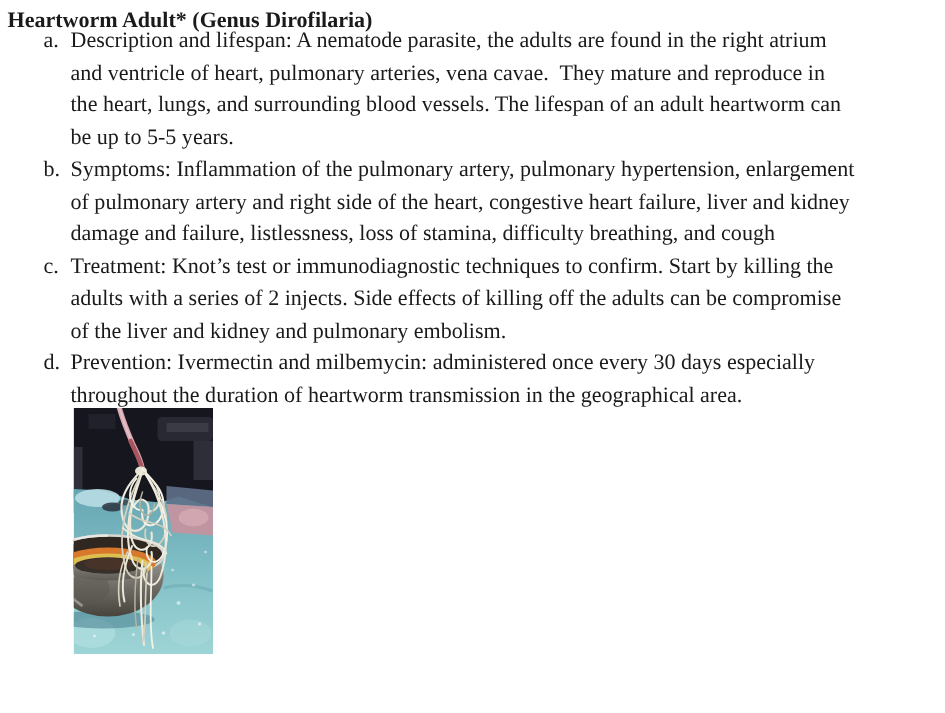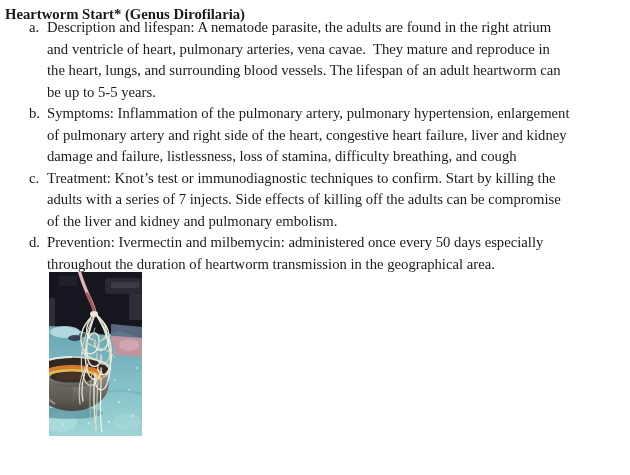--- a/index.html
+++ b/index.html
@@ -45,45 +45,45 @@
     margin: 0; padding: 0;
     overflow: hidden;
   }
   .photo svg { display: block; width: 93px; height: 164px; }
 </style>
 </head>
 <body style="color: rgb(26, 26, 26); background: rgb(255, 255, 255);">
 
 <div class="page">
 
-  <h1 class="title">Heartworm Start* (Genus Dirofilaria)</h1>
+  <h1 class="title">Heartworm Adult* (Genus Dirofilaria)</h1>
 
   <ol class="list">
     <li class="item">
       <span class="marker">a.</span>
       <span class="itext">Description and lifespan: A nematode parasite, the adults are found in the right atrium
 and ventricle of heart, pulmonary arteries, vena cavae.  They mature and reproduce in
 the heart, lungs, and surrounding blood vessels. The lifespan of an adult heartworm can
 be up to 5-5 years.</span>
     </li>
     <li class="item">
       <span class="marker">b.</span>
       <span class="itext">Symptoms: Inflammation of the pulmonary artery, pulmonary hypertension, enlargement
 of pulmonary artery and right side of the heart, congestive heart failure, liver and kidney
 damage and failure, listlessness, loss of stamina, difficulty breathing, and cough</span>
     </li>
     <li class="item">
       <span class="marker">c.</span>
       <span class="itext">Treatment: Knot’s test or immunodiagnostic techniques to confirm. Start by killing the
-adults with a series of 7 injects. Side effects of killing off the adults can be compromise
+adults with a series of 2 injects. Side effects of killing off the adults can be compromise
 of the liver and kidney and pulmonary embolism.</span>
     </li>
     <li class="item">
       <span class="marker">d.</span>
-      <span class="itext">Prevention: Ivermectin and milbemycin: administered once every 50 days especially
+      <span class="itext">Prevention: Ivermectin and milbemycin: administered once every 30 days especially
 throughout the duration of heartworm transmission in the geographical area.</span>
     </li>
   </ol>
 
   <figure class="photo">
     <svg viewBox="0 0 93 164" preserveAspectRatio="none">
       <defs>
         <linearGradient id="drapeGrad" x1="0" y1="0" x2="0" y2="1">
           <stop offset="0" stop-color="#66a6b2"></stop>
           <stop offset="0.55" stop-color="#84c2c8"></stop>

